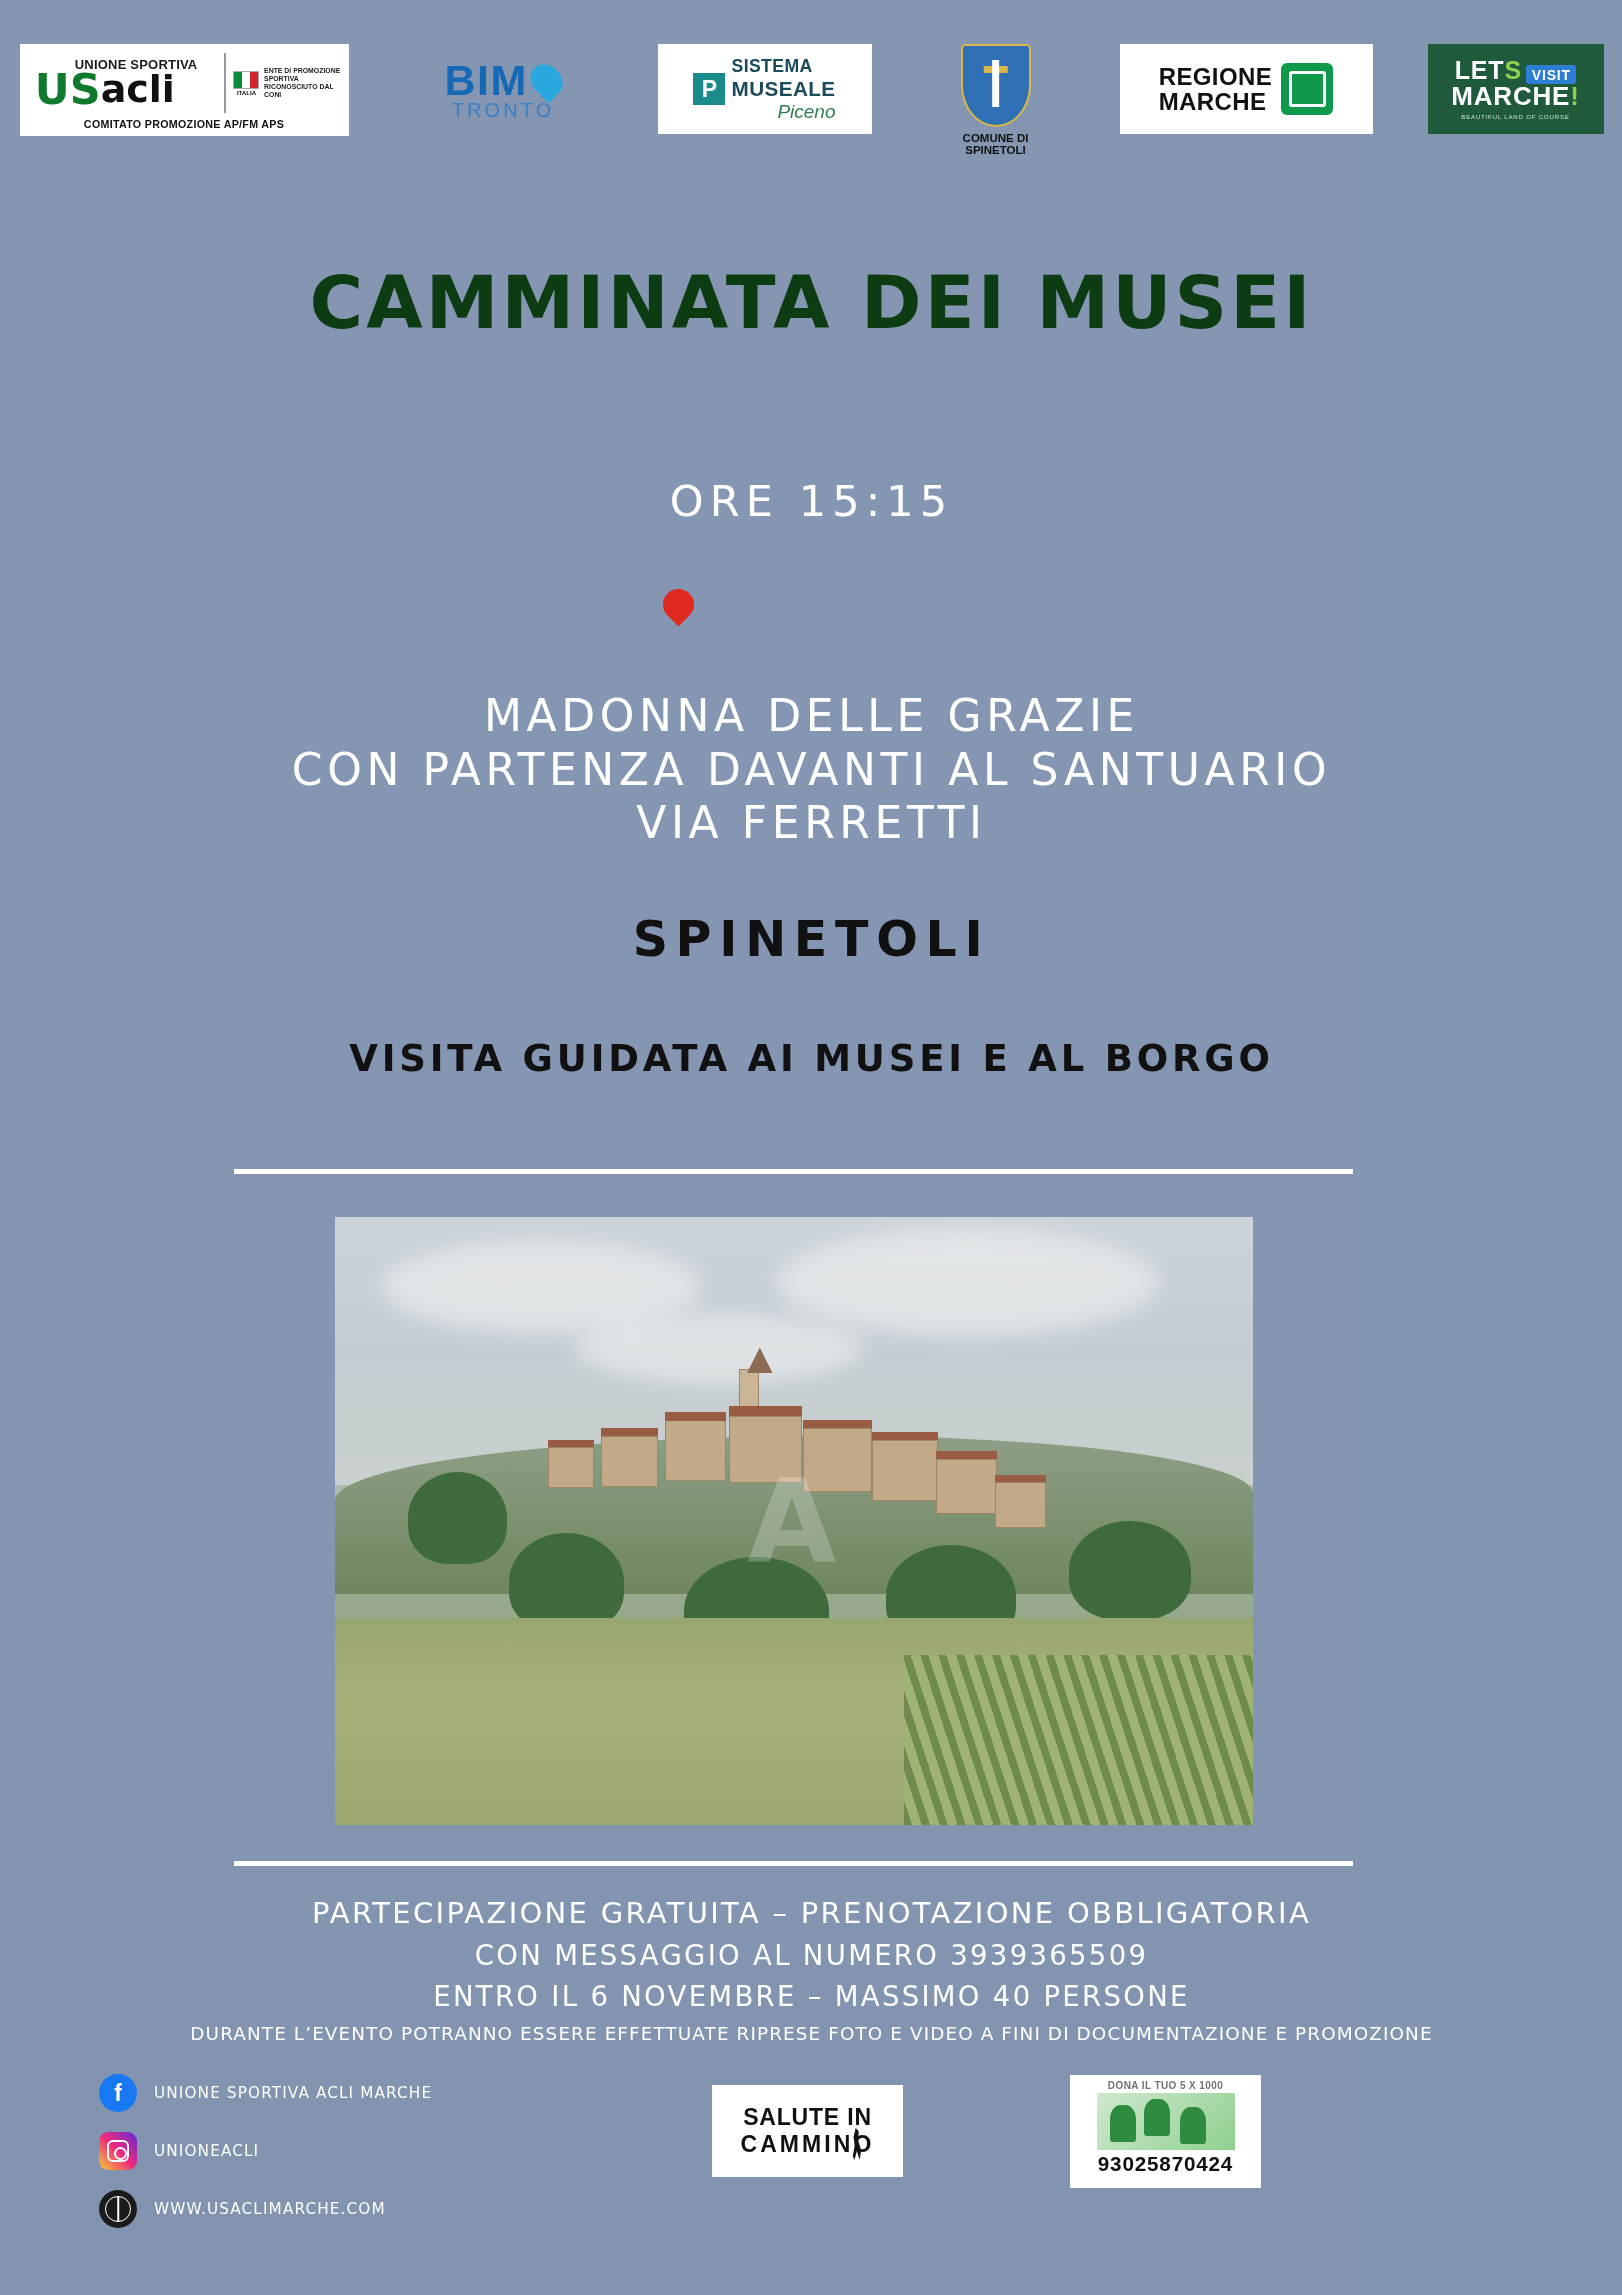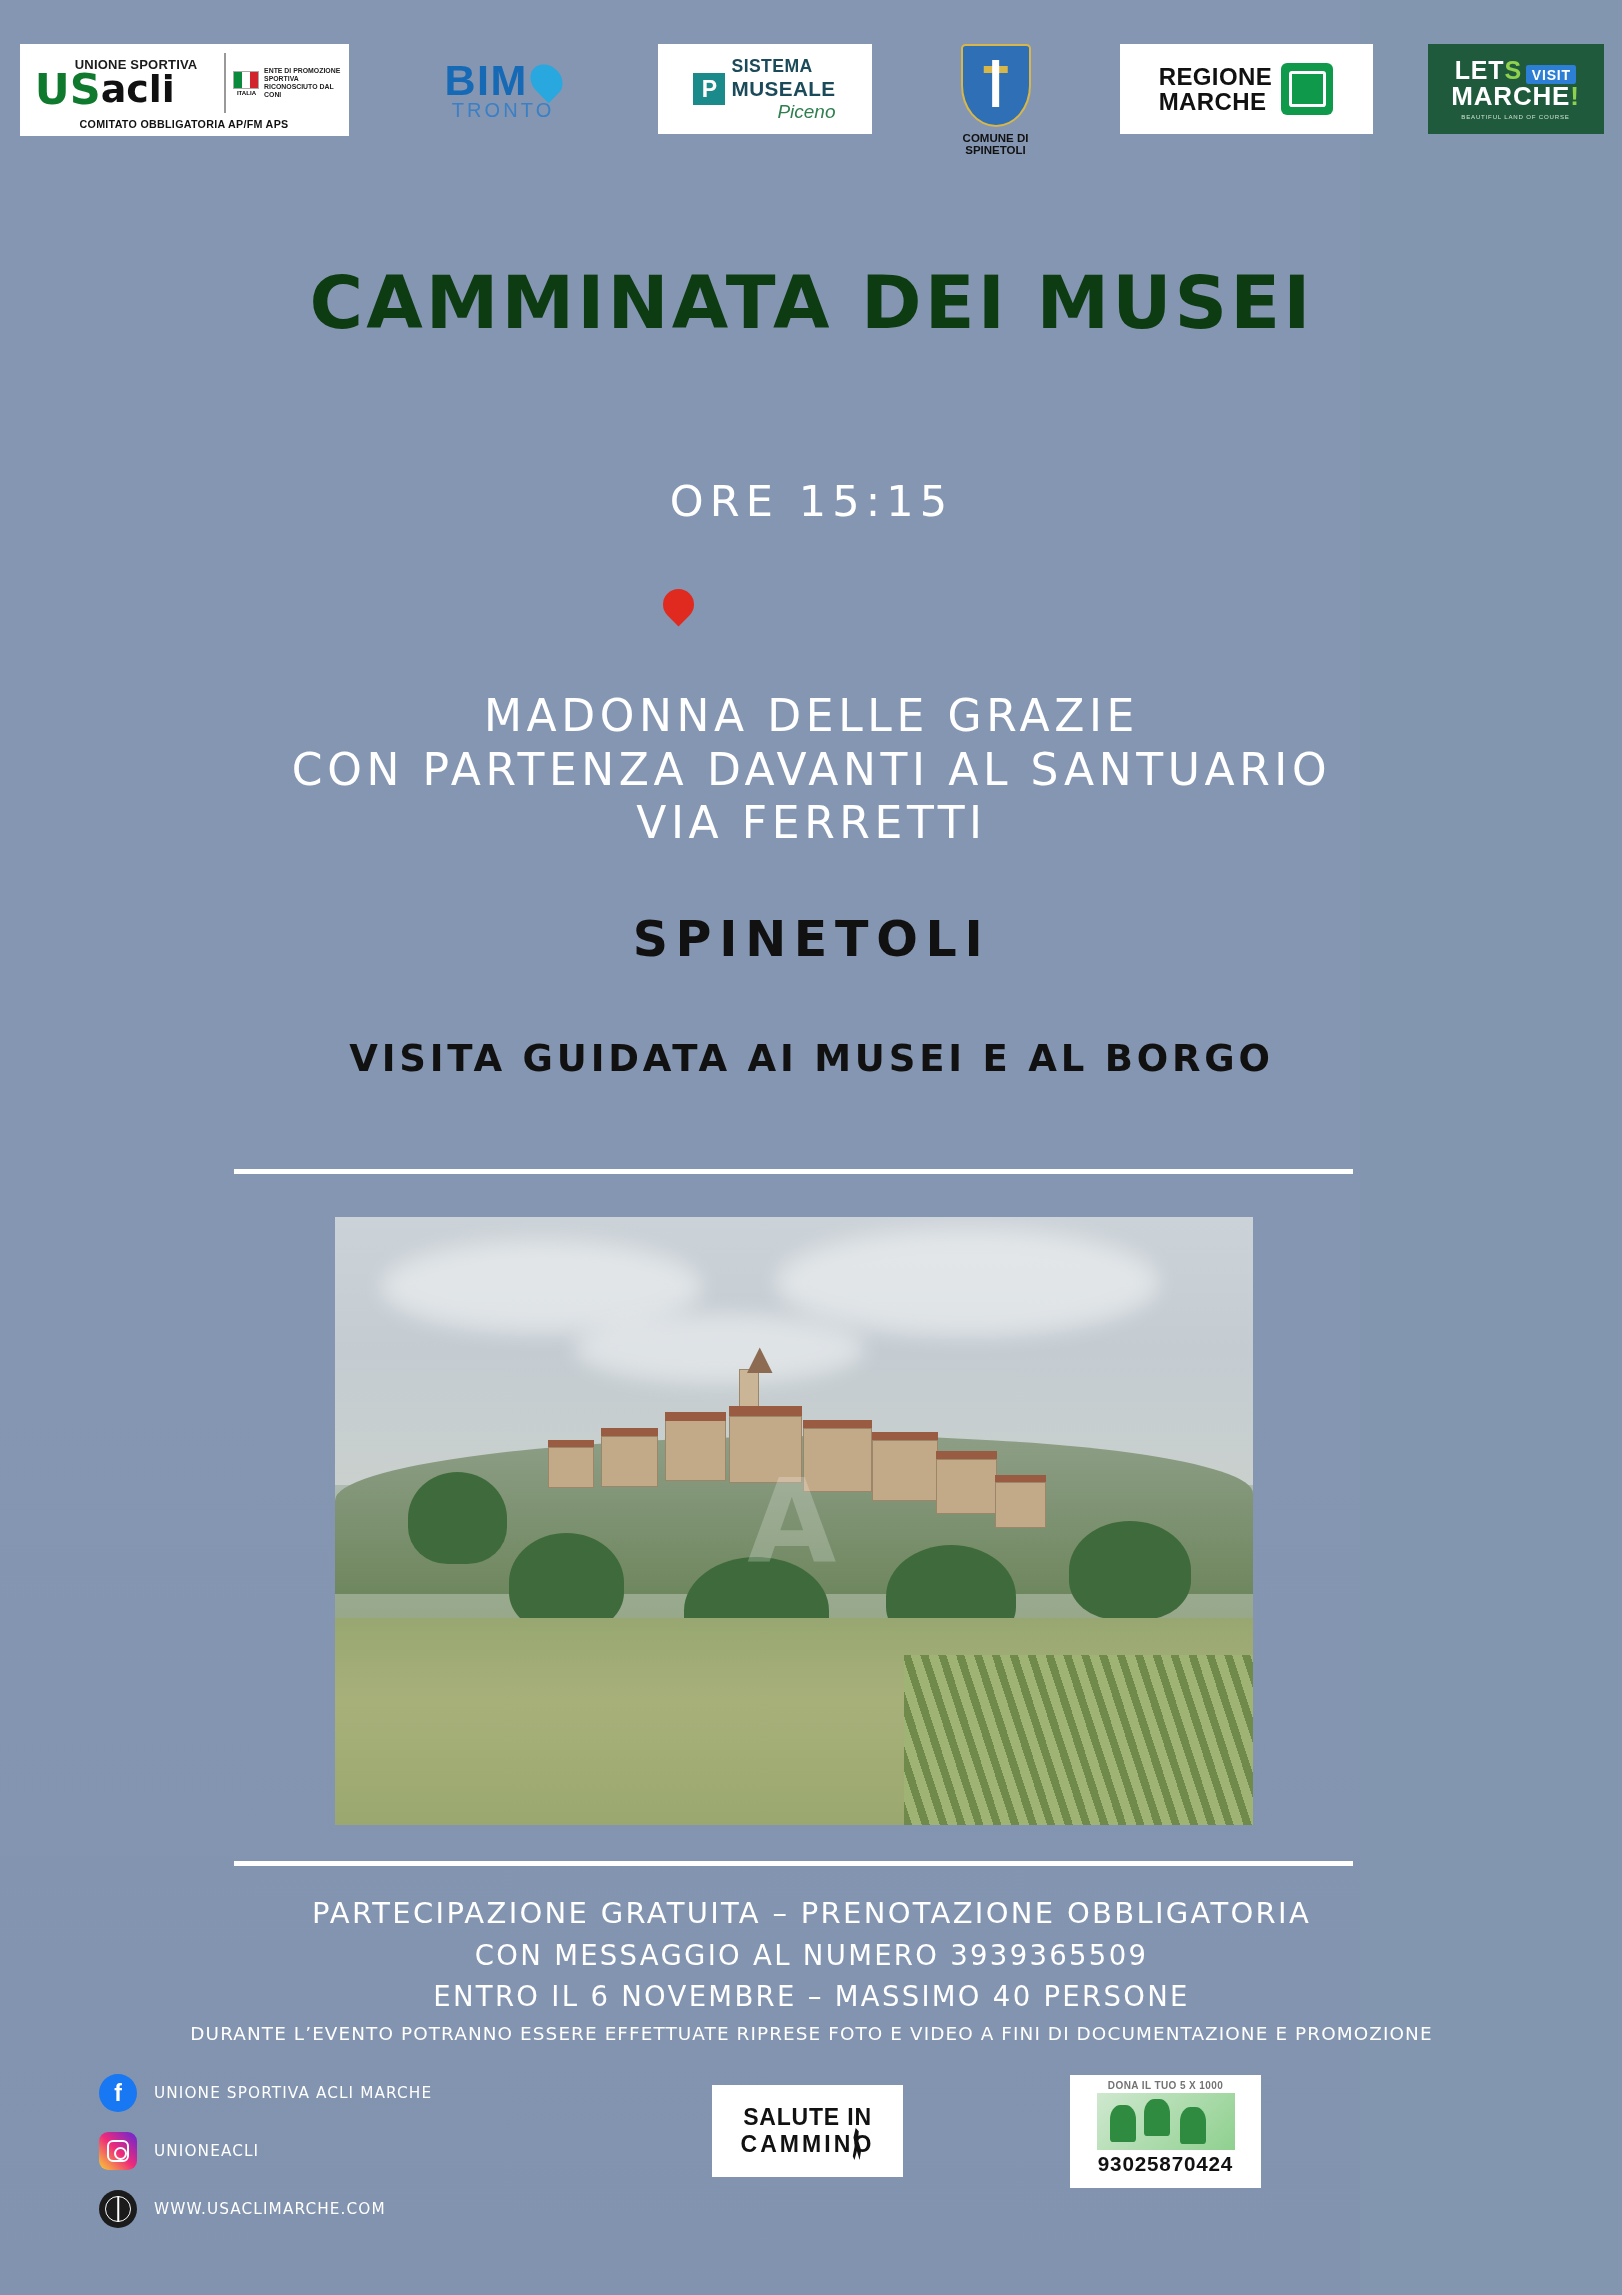--- a/index.html
+++ b/index.html
@@ -272,21 +272,21 @@
             <div class="flag">
                 <span class="g"></span>
                 <span class="w"></span>
                 <span class="r"></span>
               </div>
             <div style="font-size:6.1px;font-weight:bold">ITALIA</div>
           </div>
           <div class="usacli-rtxt">ENTE DI PROMOZIONE SPORTIVA RICONOSCIUTO DAL CONI</div>
         </div>
       </div>
-      <div class="usacli-foot">COMITATO OBBLIGATORIA AP/FM APS</div>
+      <div class="usacli-foot">COMITATO PROMOZIONE AP/FM APS</div>
     </div>
 
     <div class="logo-bim" style="display:flex;flex-direction:column;align-items:center;justify-content:center">
       <div style="display:flex;align-items:center">
         <span class="bim-txt">BIM</span>
         <span class="bim-drop"></span>
       </div>
       <div class="bim-sub">TRONTO</div>
     </div>
 

